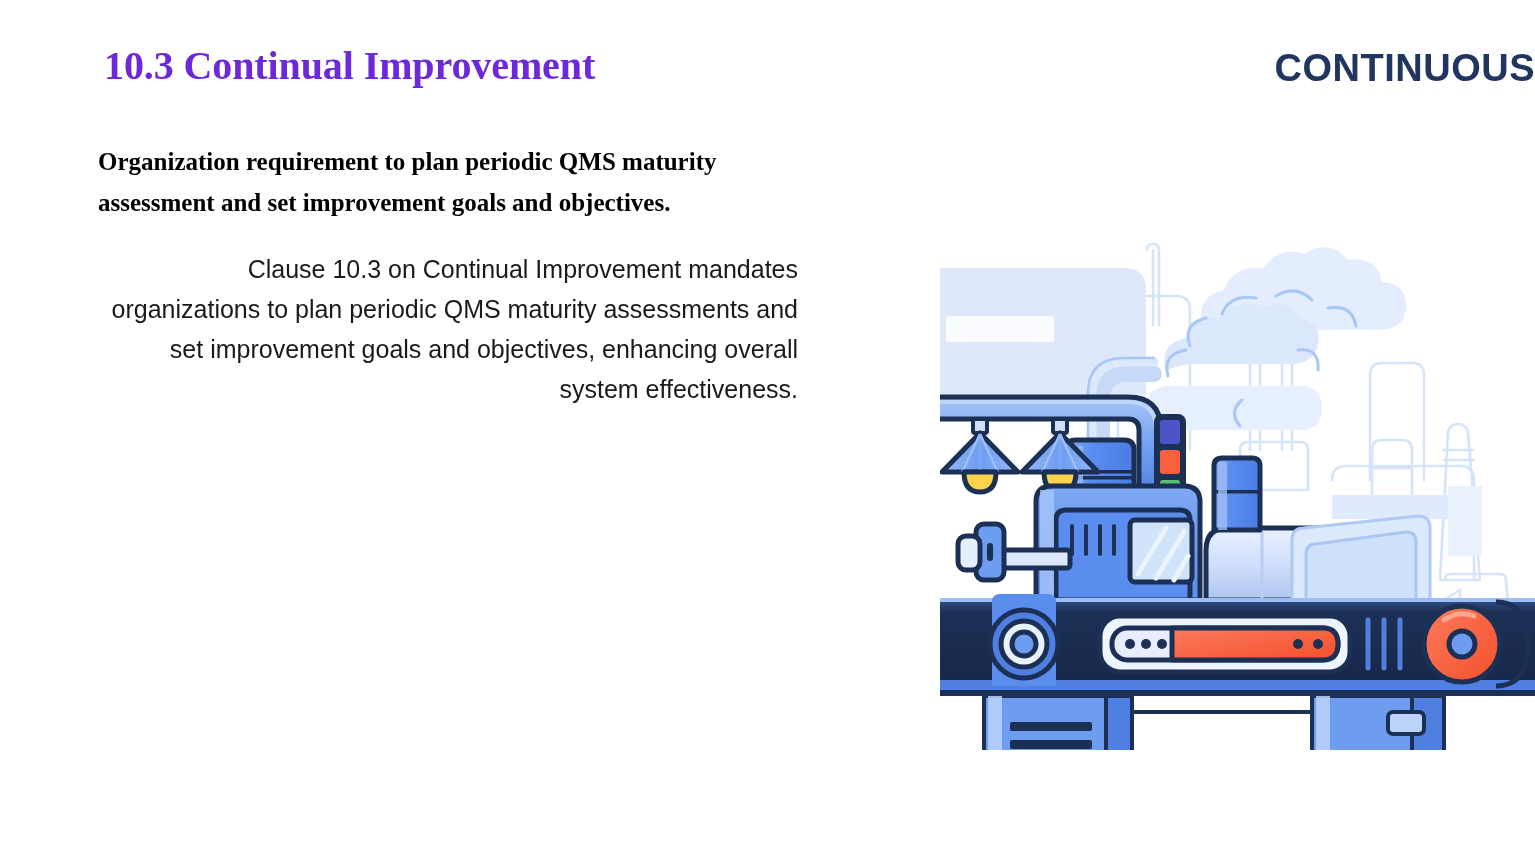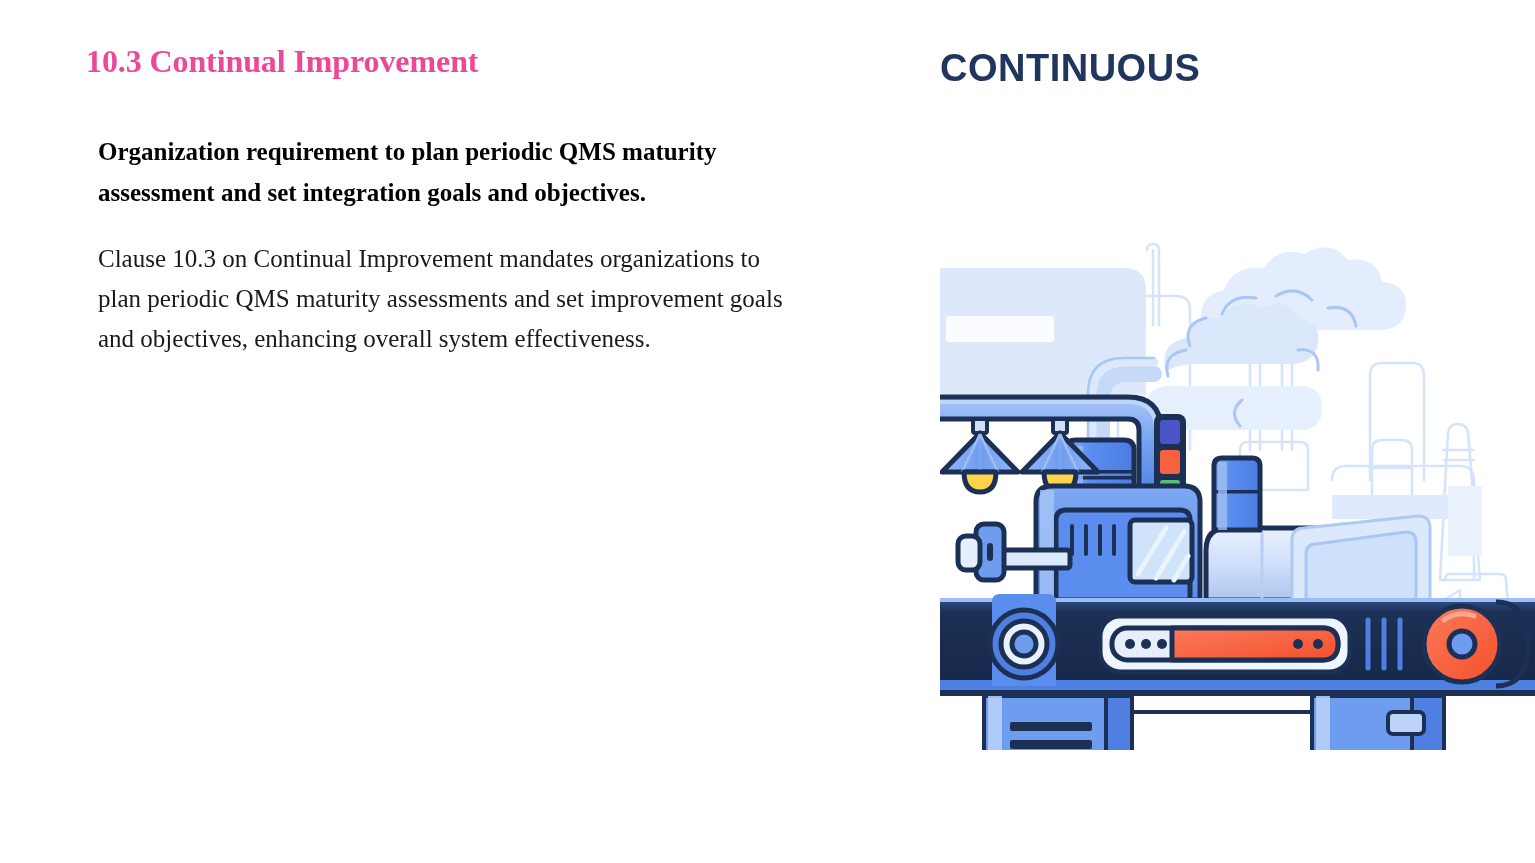--- a/index.html
+++ b/index.html
@@ -20,64 +20,65 @@
   .text-col {
     position: absolute;
     left: 86px;
     top: 42px;
     width: 730px;
   }
 
   .slide-title {
     font-family: "Liberation Serif", serif;
     font-weight: bold;
-    font-size: 32px;
+    font-size: 40px;
     line-height: 1.2;
-    color: #ec4899;
+    color: #6d28d9;
     letter-spacing: -0.1px;
-    margin: 0 0 52px 0;
+    margin: 0 0 52px 18px;
   }
 
   .lead-para {
     font-family: "Liberation Serif", serif;
     font-weight: bold;
     font-size: 25px;
     line-height: 40.5px;
     color: #000000;
     margin: 0 0 26px 0;
     width: 690px;
     padding-left: 12px;
   }
 
   .body-para {
-    font-family: Liberation Serif, serif;
+    font-family: Liberation Sans, sans-serif;
     font-weight: normal;
     font-size: 25px;
     line-height: 40px;
     color: #1a1a1a;
     margin: 0 0 20px 0;
     width: 700px;
     padding-left: 12px;
+    text-align: right;
   }
 
   
   .illus {
     position: absolute;
     left: 940px;
     top: 0px;
     width: 595px;
     height: 760px;
     overflow: hidden;
   }
   .illus-heading {
     position: absolute;
     top: 44px;
     left: 0;
     width: 595px;
-    text-align: left;
+    text-align: right;
     font-family: "Liberation Sans", sans-serif;
     font-weight: bold;
     font-size: 38px;
     line-height: 48px;
     letter-spacing: 0.5px;
     color: #21365f;
   }
   .illus-svg {
     position: absolute;
     top: 150px;
@@ -87,21 +88,21 @@
     display: block;
   }
 </style>
 </head>
 <body>
 
 <div class="text-col">
 
   <h1 class="slide-title">10.3 Continual Improvement</h1>
 
-  <p class="lead-para">Organization requirement to plan periodic QMS maturity assessment and set integration goals and objectives.</p>
+  <p class="lead-para">Organization requirement to plan periodic QMS maturity assessment and set improvement goals and objectives.</p>
 
   <p class="body-para">Clause 10.3 on Continual Improvement mandates organizations to plan periodic QMS maturity assessments and set improvement goals and objectives, enhancing overall system effectiveness.</p>
 
 
 </div>
 
 <div class="illus">
 
   <div class="illus-heading">
     <div>CONTINUOUS</div>

